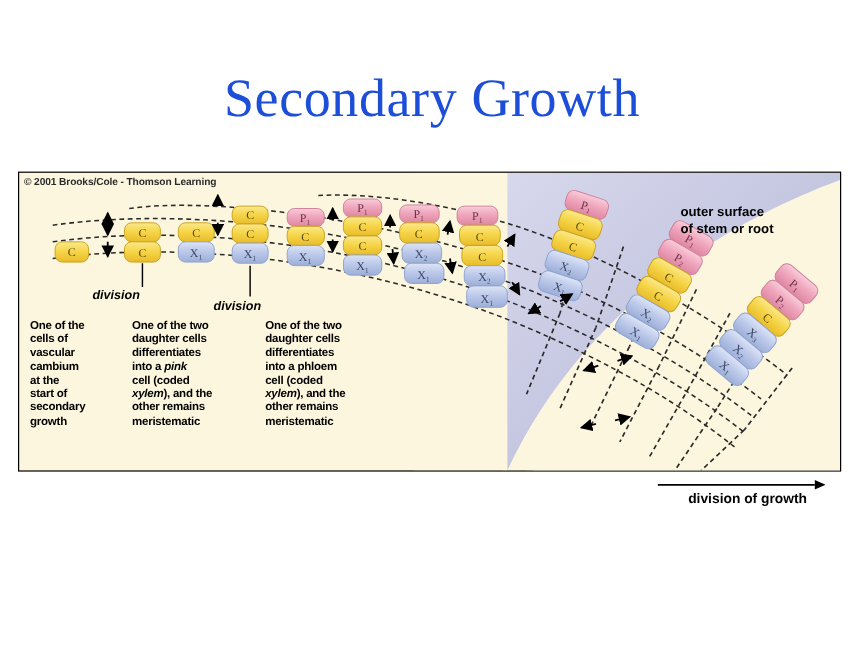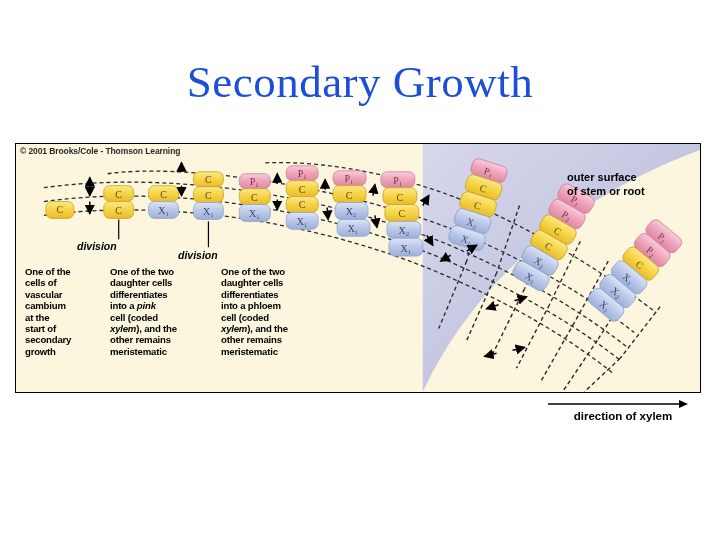--- a/index.html
+++ b/index.html
@@ -364,13 +364,13 @@
   <div class="caption-col" id="cap-col-1">One of the two<br>daughter cells<br>differentiates<br>into a <i>pink</i><br>cell (coded<br><i>xylem</i>), and the<br>other remains<br>meristematic</div>
   <div class="caption-col" id="cap-col-2">One of the two<br>daughter cells<br>differentiates<br>into a phloem<br>cell (coded<br><i>xylem</i>), and the<br>other remains<br>meristematic</div>
 </div>
 
 <div id="outer-surface-label">outer surface<br>of stem or root</div>
 
 <svg id="growth-axis" viewBox="0 0 140 10">
   <line x1="0" y1="5" x2="131" y2="5" stroke="#000" stroke-width="1.4"></line>
   <path d="M131,1 L140,5 L131,9 Z" fill="#000"></path>
 </svg>
-<div id="growth-label">direction of xylem</div>
+<div id="growth-label">division of growth</div>
 
 </body></html>

